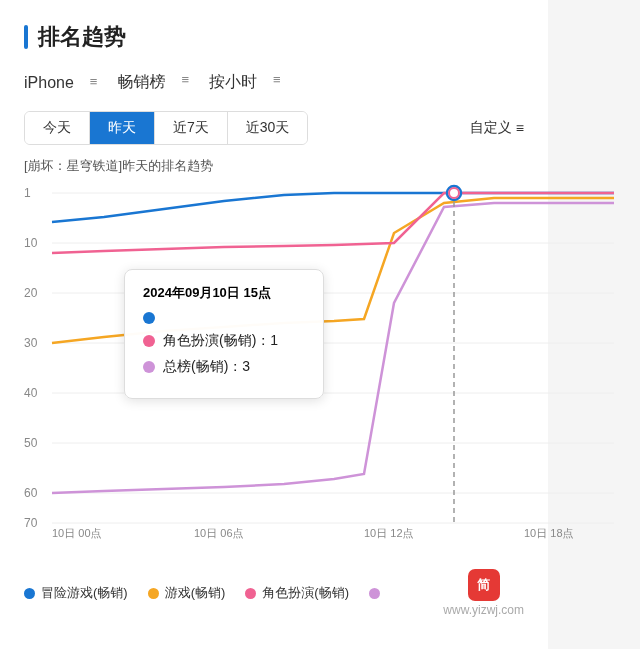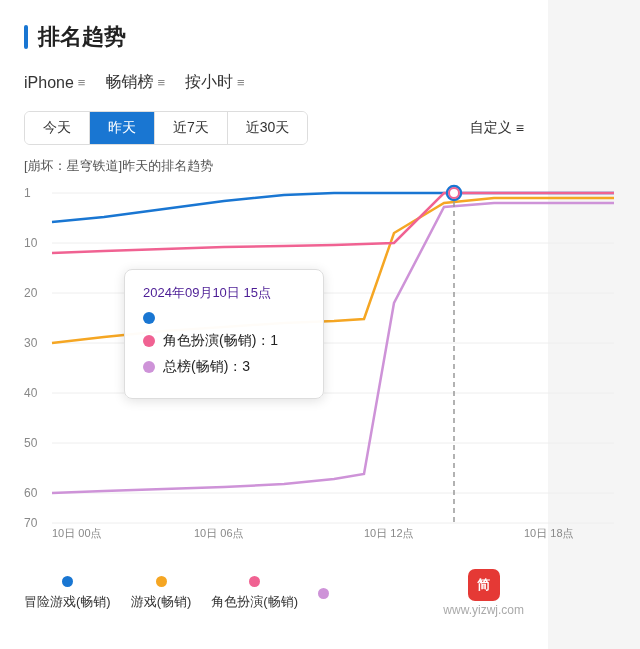--- a/index.html
+++ b/index.html
@@ -37,25 +37,24 @@
     }
     
     .filter-row {
       display: flex;
       align-items: center;
       padding: 10px 20px 10px 20px;
       gap: 20px;
     }
     .filter-item {
       display: flex;
-      align-items: center;
       font-size: 16px;
       color: #333;
       cursor: pointer;
-      gap: 4px;
+      gap: 16px;
     }
     .filter-item .filter-icon {
       font-size: 13px;
       color: #888;
     }
     
     .tab-row {
       display: flex;
       align-items: center;
       padding: 8px 20px;
@@ -115,23 +114,23 @@
       border-radius: 8px;
       padding: 14px 18px;
       box-shadow: 0 2px 12px rgba(0,0,0,0.12);
       z-index: 10;
       left: 100px;
       top: 90px;
       min-width: 200px;
     }
     .tooltip-title {
       font-size: 13px;
-      color: #4c1d95;
+      color: #000000;
       margin-bottom: 10px;
-      font-weight: 400;
+      font-weight: 700;
     }
     .tooltip-item {
       display: flex;
       align-items: center;
       font-size: 14px;
       color: #222;
       margin-bottom: 8px;
       gap: 8px;
     }
     .tooltip-dot {
@@ -147,21 +146,20 @@
       padding: 10px 20px;
       gap: 20px;
       flex-wrap: wrap;
     }
     .legend-item {
       display: flex;
       align-items: center;
       gap: 6px;
       font-size: 13px;
       color: #333;
-      flex-direction: column;
     }
     .legend-dot {
       width: 11px;
       height: 11px;
       border-radius: 50%;
     }
   </style>
 </head>
 <body>
 

